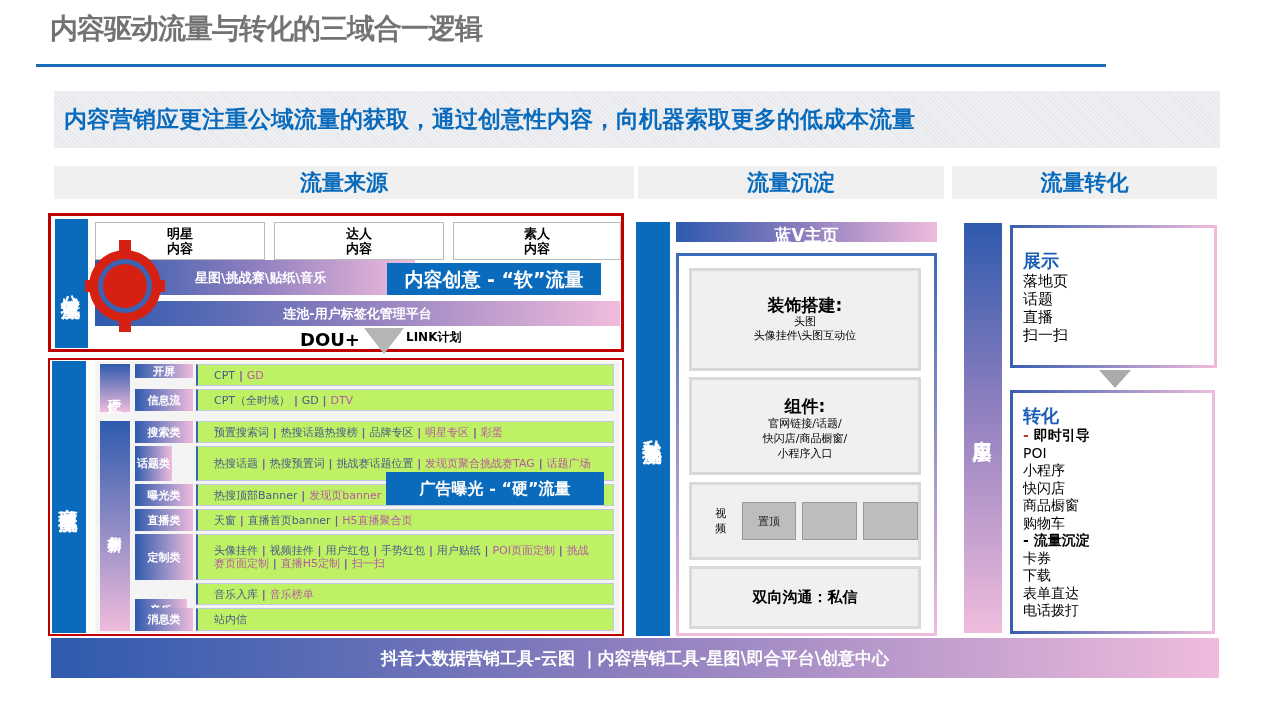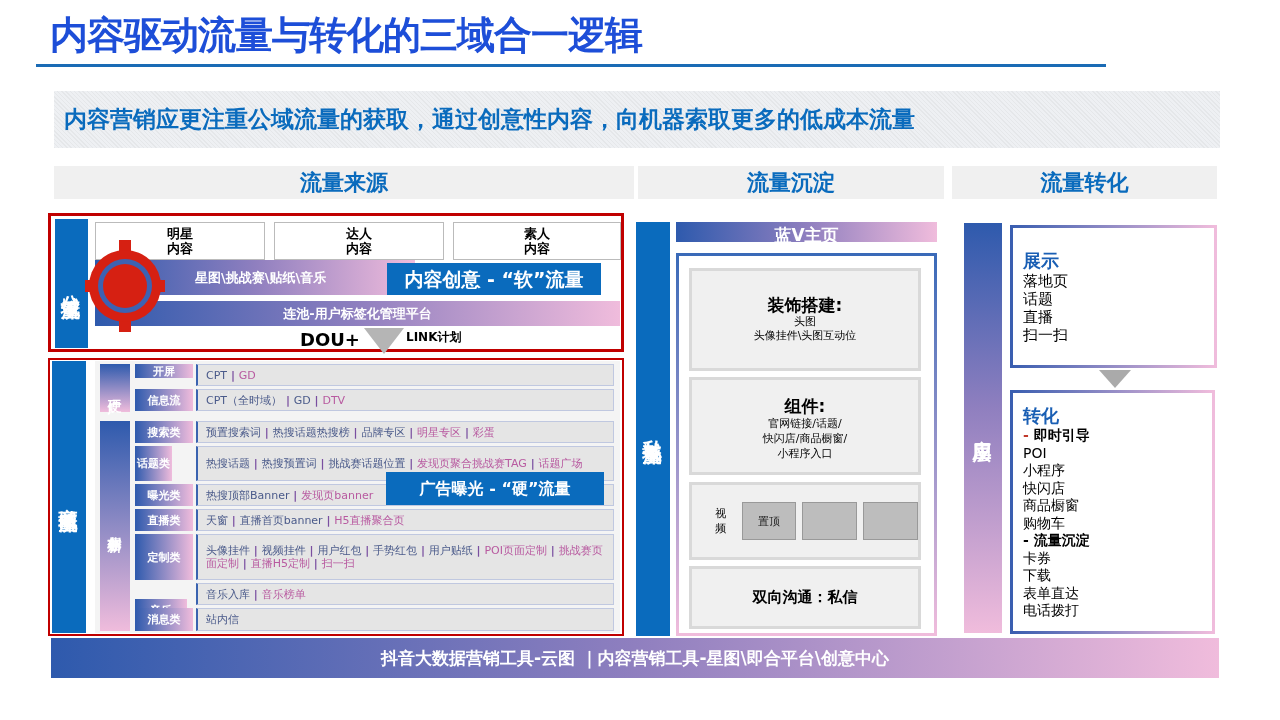--- a/index.html
+++ b/index.html
@@ -1,28 +1,28 @@
 <!DOCTYPE html>
 <html><head>
 <meta charset="utf-8">
 <style>
 *{box-sizing:border-box;margin:0;padding:0}
 body{width:1280px;height:720px;background:#fff;position:relative;overflow:hidden;font-family:"DejaVu Sans","Liberation Sans",sans-serif;}
 .abs{position:absolute}
-.title{left:50px;top:10px;font-size:38px;font-weight:bold;color:#1d4ed8;letter-spacing:-1px;white-space:nowrap}
+.title{left:50px;top:10px;font-size:28px;font-weight:bold;color:#737373;letter-spacing:-1px;white-space:nowrap}
 .title-rule{left:36px;top:64px;width:1070px;height:3px;background:#1a6bb5}
 .subtitle{left:54px;top:91px;width:1166px;height:57px;background-color:#eef0f3;background-image:repeating-linear-gradient(45deg,rgba(0,0,0,.04) 0 1px,transparent 1px 3px);font-size:23px;font-weight:bold;color:#0a6bbd;padding-left:10px;line-height:57px;white-space:nowrap}
 .colhead{top:166px;height:33px;background:#f0f0f0;font-size:22px;font-weight:bold;color:#0a6bbd;text-align:center;line-height:33px}
 .grad{background:linear-gradient(90deg,#2e5aad 0%,#8f7fbf 50%,#f0bcdc 100%)}
 .vbar{background:#0a6bbd;color:#fff;font-weight:bold;display:flex;align-items:center;justify-content:center;writing-mode:vertical-rl;text-orientation:upright;letter-spacing:2px}
 .redbox{border:3px solid #c00000}
 .cbox{border:1px solid #bbb;background:#fff;font-size:13px;font-weight:bold;text-align:center;line-height:15px;padding-top:3px}
 .bluelabel{background:#0a6bbd;color:#fff;font-weight:bold;text-align:center;white-space:nowrap}
 .row-lbl{font-size:11px;color:#fff;font-weight:bold;text-align:center;display:flex;align-items:center;justify-content:center;background:linear-gradient(90deg,#2e5aad,#f0bcdc)}
-.row-val{border:1px solid #c0c8e0;border-left:2px solid #3a63b0;background:#e5e5e5;font-size:11px;color:#4a5a8a;padding:0 8px;display:flex;align-items:center;line-height:13px}
+.row-val{border:1px solid #c0c8e0;border-left:2px solid #3a63b0;background:#bef264;font-size:11px;color:#4a5a8a;padding:0 16px;display:flex;align-items:center;line-height:13px}
 .row-val .pink{color:#b85aa0}
 .grp{color:#fff;font-weight:bold;font-size:15px;text-align:center;background:linear-gradient(180deg,#2e5aad,#f0bcdc)}
 .gbox{background:#f0f0f0;border:3px solid #d9d9d9;text-align:center}
 .sq{width:68px;height:38px;background:#bdbdbd;border:1px solid #999;font-size:11px;line-height:38px;text-align:center;color:#222}
 .conv-box{border:3px solid;border-image:linear-gradient(90deg,#3a5eb0,#f0bcdc) 1;background:#fff;padding:6px 10px;font-size:15px;line-height:18px;color:#000}
 .conv-h{font-size:18px;font-weight:bold;color:#1a5fb4;line-height:22px}
 .arrow-down{width:0;height:0;border-left:16px solid transparent;border-right:16px solid transparent;border-top:18px solid #aaa}
 </style>
 </head>
 <body>

